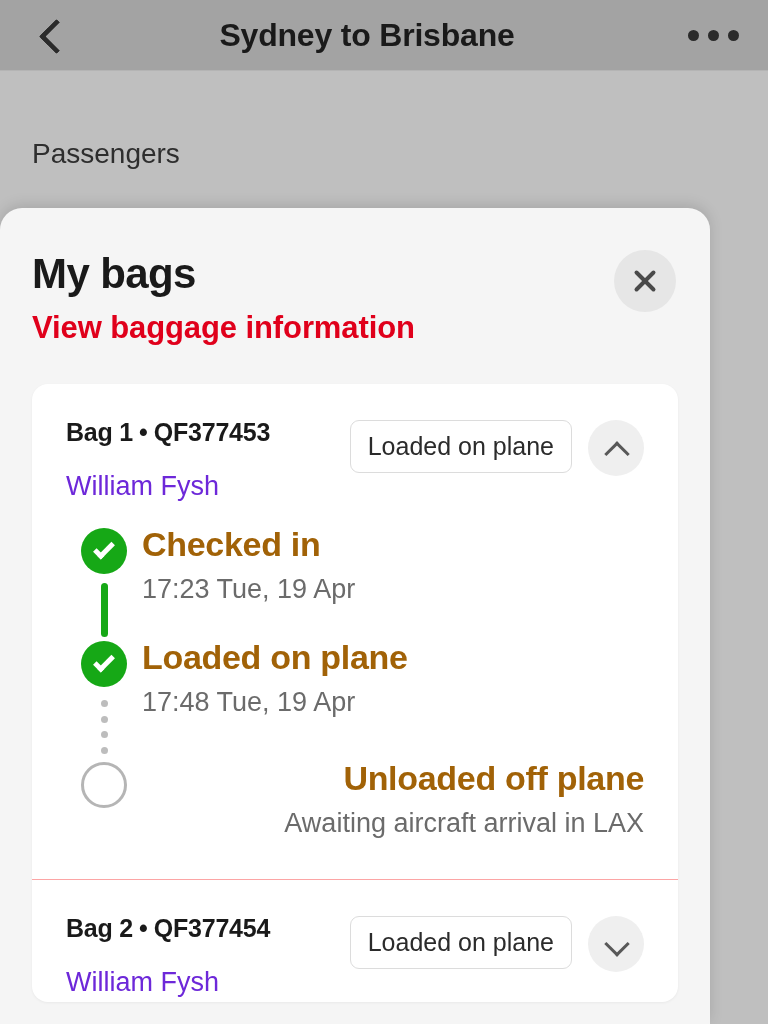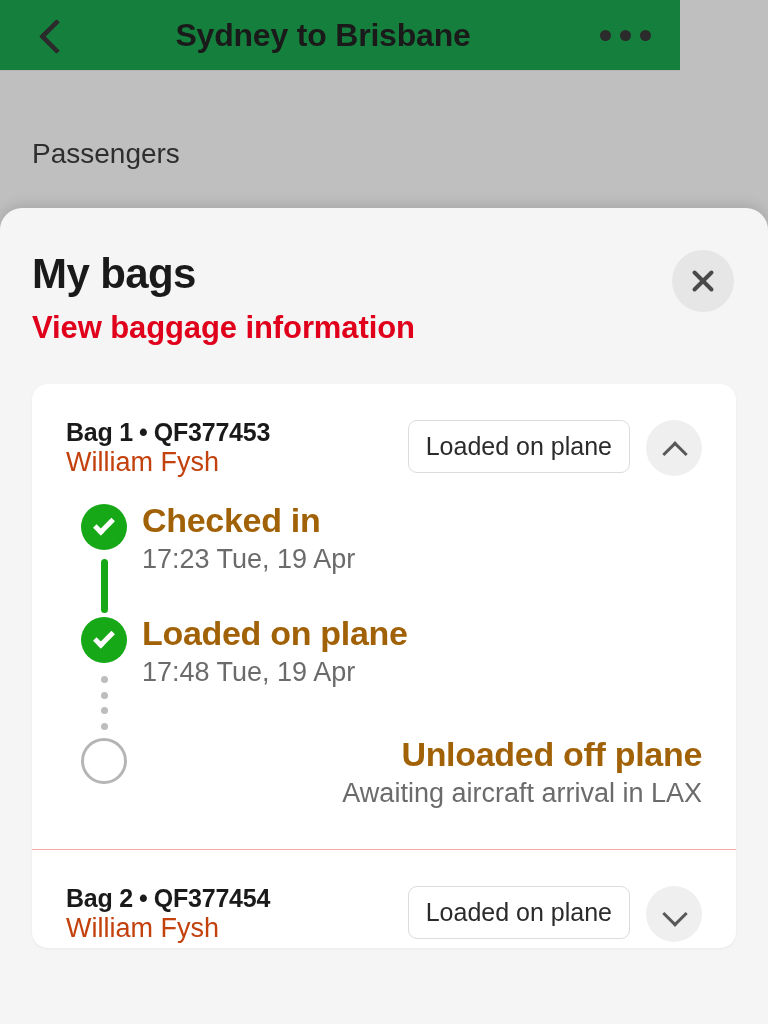--- a/index.html
+++ b/index.html
@@ -6,22 +6,22 @@
   html, body {
     width:768px; height:1024px;
     font-family:"Liberation Sans", sans-serif;
     background:#bfbfbf;
     overflow:hidden;
   }
   #screen { position:relative; width:768px; height:1024px; }
 
   
   .navbar {
-    position:absolute; top:0; left:0; width:680px; height:71px;
-    background:#15803d;
+    position:absolute; top:0; left:0; width:768px; height:71px;
+    background:#a3a3a3;
     border-bottom:1px solid #b4b4b4;
     display:flex; align-items:center;
   }
   .nav-back {
     width:96px; height:71px;
     display:flex; align-items:center; justify-content:center;
   }
   .chev-back {
     width:26px; height:26px; position:relative;
   }
@@ -49,21 +49,21 @@
     position:absolute; top:71px; left:0; width:768px; height:953px;
     background:#bfbfbf;
   }
   .passengers-label {
     position:absolute; top:138px; left:32px;
     font-size:28px; color:#2e2e2e; font-weight:400;
   }
 
   
   .sheet {
-    position:absolute; left:0; top:208px; width:768px; height:816px;
+    position:absolute; left:0; top:208px; width:710px; height:816px;
     background:#f5f5f5;
     border-radius:22px 22px 0 0;
     box-shadow:0 -3px 14px rgba(0,0,0,.13);
     overflow:hidden;
   }
   .sheet-header { position:relative; padding:44px 32px 0 32px; }
   .sheet-title {
     font-size:42px; font-weight:700; color:#1a1a1a;
     letter-spacing:-0.6px; line-height:1.05;
   }
@@ -101,22 +101,22 @@
     display:flex; align-items:flex-start;
     padding:34px 0 0 0;
   }
   .bag-head-txt { flex:1; min-width:0; }
   .bag-title {
     font-size:25px; font-weight:700; color:#1a1a1a;
     letter-spacing:-0.2px; white-space:nowrap;
   }
   .bag-title .dot { font-weight:700; padding:0 6px; }
   .bag-pax {
-    margin-top:0;
-    font-size:27px; color:#c2410c; font-weight:400;
+    margin-top:24px;
+    font-size:27px; color:#6d28d9; font-weight:400;
   }
   .bag-status-pill {
     border:1px solid #dcdcdc; background:#fff;
     border-radius:9px;
     padding:11px 17px;
     font-size:25px; color:#2b2b2b;
     white-space:nowrap;
     margin-top:2px;
     cursor:pointer;
   }
@@ -172,21 +172,21 @@
   }
   .connector-dotted i {
     width:7px; height:7px; border-radius:50%; background:#bdbdbd; display:block;
   }
   .step-body { flex:1; padding-bottom:30px; padding-top:-2px; }
   .step-title {
     font-size:34px; font-weight:700; color:#a16207;
     letter-spacing:-0.3px; line-height:1.1; margin-top:-2px;
   }
   .step-sub {
-    margin-top:5px;
+    margin-top:11px;
     font-size:27px; color:#6b6b6b; font-weight:400;
   }
   .step:last-child .step-body { padding-bottom:6px;text-align:right; }
 </style>
 </head>
 <body>
 
 <div id="screen">
 
   <div class="navbar">

